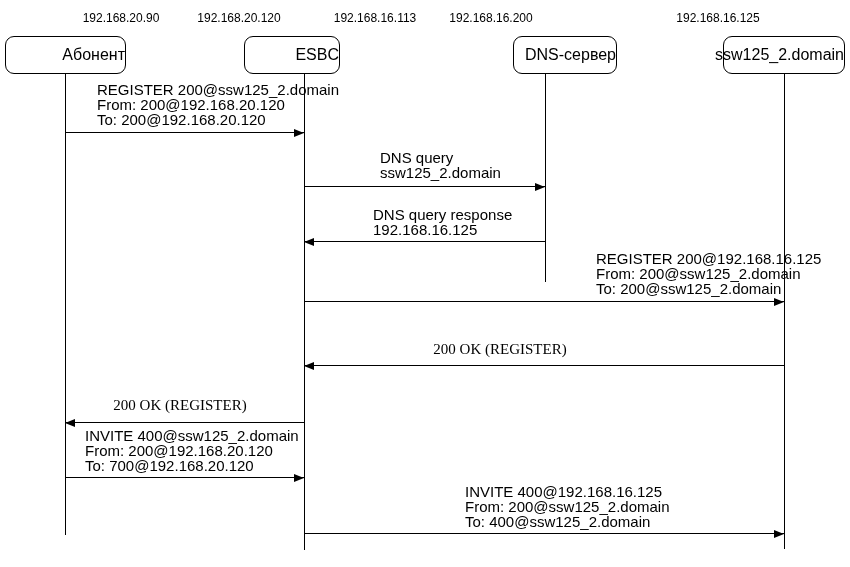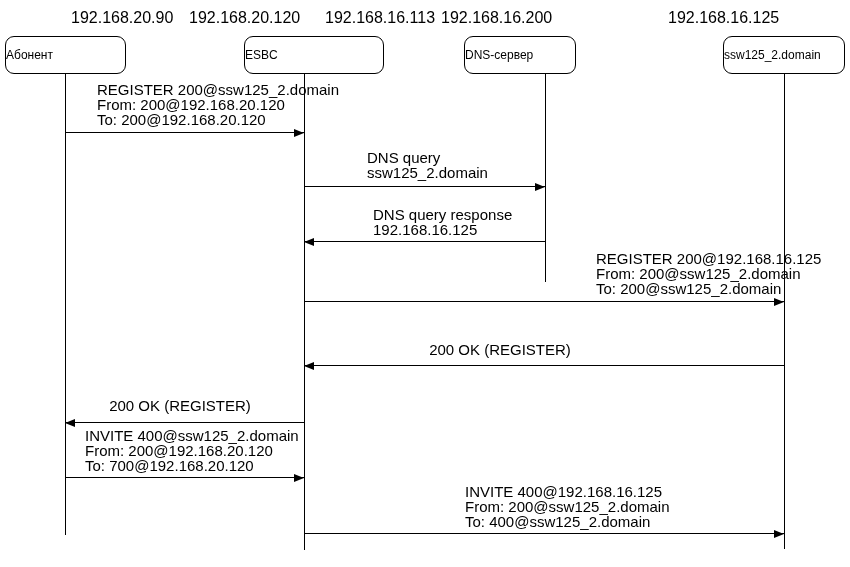--- a/index.html
+++ b/index.html
@@ -11,53 +11,53 @@
     position: relative;
     overflow: hidden;
   }
   .stage { position: absolute; left: 0; top: 0; width: 850px; height: 567px; }
 
   .ip-label {
     position: absolute;
     top: 11px;
     width: 100px;
     text-align: center;
-    font-size: 16px;
+    font-size: 12px;
     line-height: 14px;
     white-space: nowrap;
   }
 
   .actor-box {
     position: absolute;
     top: 36px;
     height: 38px;
     box-sizing: border-box;
     border: 1px solid #000;
     border-radius: 9px;
     background: #fff;
     display: flex;
     align-items: center;
-    justify-content: flex-start;
-    font-size: 12px;
+    justify-content: flex-end;
+    font-size: 16px;
     white-space: nowrap;
   }
 
   .lifeline {
     position: absolute;
     width: 1.4px;
     background: #000;
   }
 
   .msg-text {
     position: absolute;
     font-size: 15px;
     line-height: 15px;
     white-space: pre-line;
   }
-  .msg-text.center { text-align: center; }
+  .msg-text.center { text-align: center; font-family: Liberation Serif, serif; }
 
   .arrow {
     position: absolute;
     height: 1.3px;
     background: #000;
   }
   .arrow .head {
     position: absolute;
     width: 0; height: 0;
     top: -3.5px;
@@ -80,43 +80,43 @@
 
   <div class="ip-label" style="left:71px">192.168.20.90</div>
   <div class="ip-label" style="left:189px">192.168.20.120</div>
   <div class="ip-label" style="left:325px">192.168.16.113</div>
   <div class="ip-label" style="left:441px">192.168.16.200</div>
   <div class="ip-label" style="left:668px">192.168.16.125</div>
 
   <div class="actor-box" style="left:5px;   width:121px">
     <span>Абонент</span>
   </div>
-  <div class="actor-box" style="left:244px; width:140px">
+  <div class="actor-box" style="left:244px; width:96px">
     <span>ESBC</span>
   </div>
-  <div class="actor-box" style="left:464px; width:112px">
+  <div class="actor-box" style="left:513px; width:104px">
     <span>DNS-сервер</span>
   </div>
   <div class="actor-box" style="left:723px; width:122px">
     <span>ssw125_2.domain</span>
   </div>
 
   <div class="lifeline" style="left:65px;  top:74px; height:461px"></div>
   <div class="lifeline" style="left:304px; top:74px; height:476px"></div>
   <div class="lifeline" style="left:545px; top:74px; height:208px"></div>
   <div class="lifeline" style="left:784px; top:74px; height:475px"></div>
 
   <div class="msg-text" style="left:97px; top:82px">REGISTER 200@ssw125_2.domain
 From: 200@192.168.20.120
 To: 200@192.168.20.120</div>
   <div class="arrow to-right" style="left:65px; top:132px; width:239px">
     <span class="head"></span>
   </div>
 
-  <div class="msg-text" style="left:367px; top:150px">DNS query
+  <div class="msg-text" style="left:380px; top:150px">DNS query
 ssw125_2.domain</div>
   <div class="arrow to-right" style="left:304px; top:186px; width:241px">
     <span class="head"></span>
   </div>
 
   <div class="msg-text" style="left:373px; top:207px">DNS query response
 192.168.16.125</div>
   <div class="arrow to-left" style="left:304px; top:241px; width:241px">
     <span class="head"></span>
   </div>

